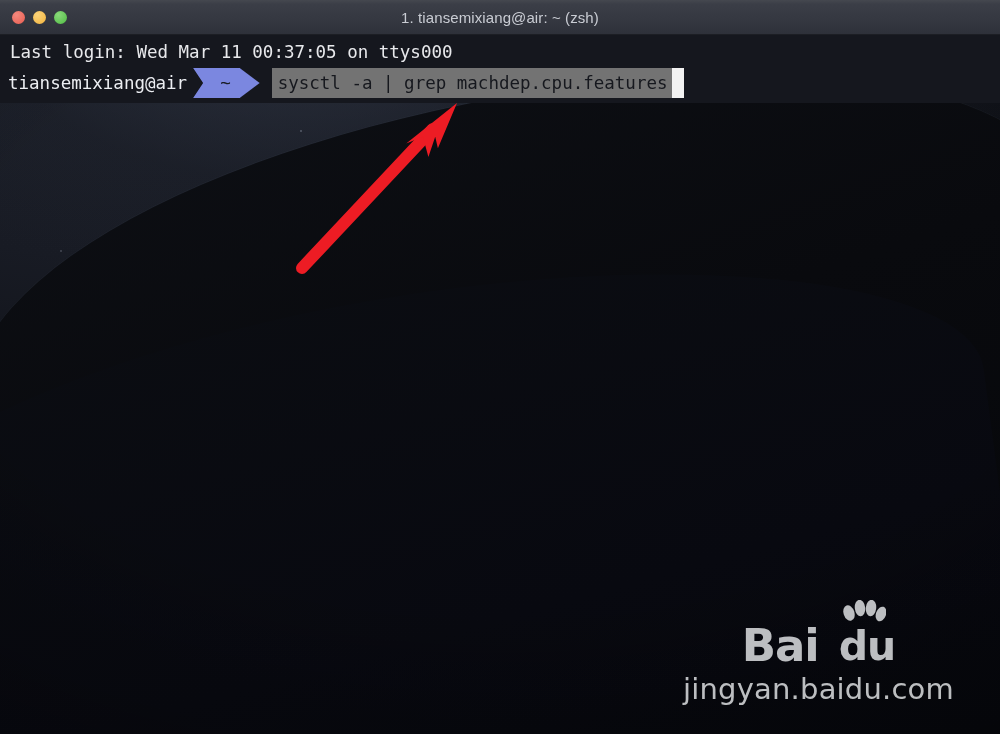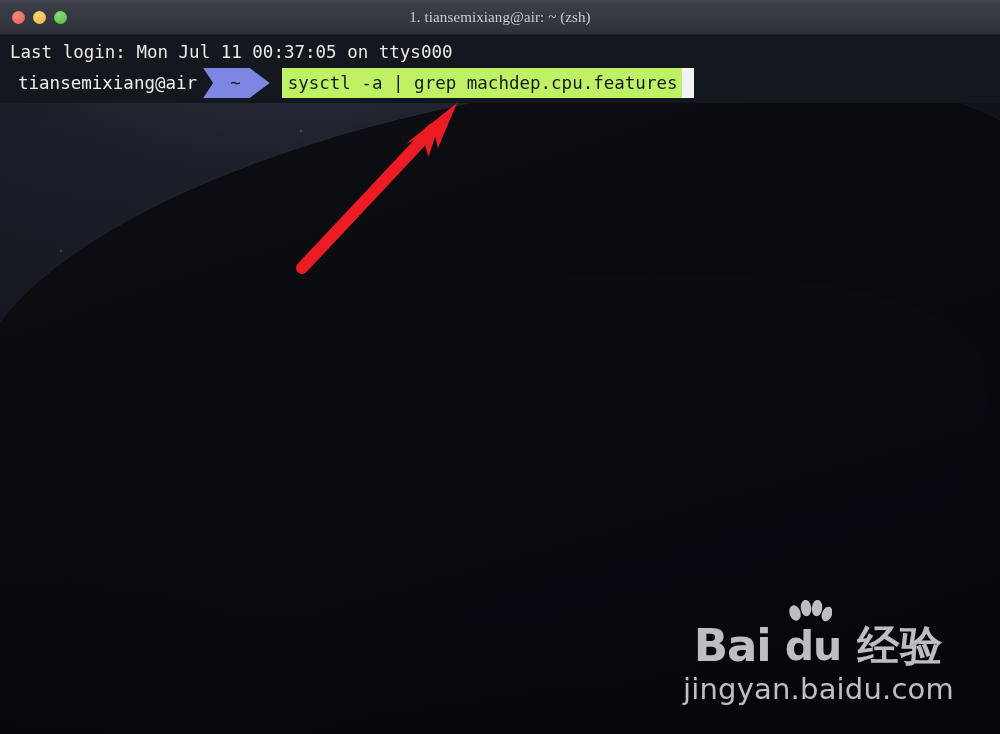--- a/index.html
+++ b/index.html
@@ -92,35 +92,35 @@
   .traffic {
     position:absolute; left:12px; top:0; height:35px;
     display:flex; align-items:center; gap:8px;
   }
   .light { width:13px; height:13px; border-radius:50%; display:block; }
   .light.red    { background:radial-gradient(circle at 35% 30%, #f4897e, #ec6a5e 70%, #d0534a); }
   .light.yellow { background:radial-gradient(circle at 35% 30%, #fbd37a, #f5bd4f 70%, #d9a032); }
   .light.green  { background:radial-gradient(circle at 35% 30%, #8ad97a, #61c554 70%, #44a63c); }
   .title-text {
     font-size:15px; color:#c9ccd3; letter-spacing:.1px;
-    font-family:Liberation Serif, serif;
+    font-family:Liberation Sans, sans-serif;
   }
 
   .term-body {
     background:#15171e;
     height:68px;
     padding:4px 0 0 0;
     font-family:"DejaVu Sans Mono","Liberation Mono",monospace;
     font-size:17.5px;
     line-height:27px;
     color:#e8e9ec;
   }
   .line { white-space:pre; padding-left:10px; height:27px; display:flex; align-items:center; }
 
-  .prompt-line { padding-left:10px; display:flex; align-items:center; height:34px; }
+  .prompt-line { display:flex; align-items:center; height:34px; }
 
   .seg-user {
     color:#eceef2;
     padding:0 6px 0 8px;
     height:30px; display:flex; align-items:center;
     background:#15171e;
     font-size:17.5px;
   }
   
   .pl-notch {
@@ -157,21 +157,21 @@
 
   
   .annot { position:absolute; left:0; top:0; width:1000px; height:734px; pointer-events:none; }
 
   
   .watermark {
     position:absolute; right:46px; bottom:28px;
     text-align:center;
     opacity:.88;
   }
-  .wm-logo { display:flex; align-items:flex-end; justify-content:center; gap:12px; }
+  .wm-logo { display:flex; align-items:flex-end; justify-content:center; gap:18px; }
   .wm-bai, .wm-du, .wm-cn {
     color:#d6d8da;
     font-family:"DejaVu Sans","Liberation Sans",sans-serif;
     font-weight:bold;
   }
   .wm-bai { font-size:45px; line-height:44px; letter-spacing:-1px; }
   .wm-du  { font-size:41px; line-height:44px; letter-spacing:-1px; position:relative; padding-left:2px;}
   .wm-cn  { font-size:42px; line-height:44px; padding-left:4px; letter-spacing:1px;}
   .paw { position:absolute; left:5px; top:-24px; width:44px; height:26px; }
   .wm-url {
@@ -215,29 +215,29 @@
     <div class="titlebar">
       <div class="traffic">
         <span class="light red" title="close"></span>
         <span class="light yellow" title="minimize"></span>
         <span class="light green" title="zoom"></span>
       </div>
       <span class="title-text">1. tiansemixiang@air: ~ (zsh)</span>
     </div>
 
     <div class="term-body" style="background: rgb(21, 23, 30); color: rgb(232, 233, 236);">
-      <div class="line">Last login: Mon Jul 11 00:37:05 on ttys000</div>
+      <div class="line">Last login: Wed Mar 11 00:37:05 on ttys000</div>
 
       <div class="prompt-line">
         <span class="seg-user" style="background: rgb(21, 23, 30);">tiansemixiang@air</span>
         <span class="pl-notch" style="background: rgb(123, 135, 224);"></span>
         <span class="seg-path" style="background: rgb(123, 135, 224);">~</span>
         <span class="pl-arrow" style="background: rgb(123, 135, 224);"></span>
         <span class="cmd-gap" style="background: rgb(21, 23, 30);"></span>
-        <span class="cmd" style="background: #bef264;">sysctl -a | grep machdep.cpu.features</span>
+        <span class="cmd" style="background: #737373;">sysctl -a | grep machdep.cpu.features</span>
         <span class="cursor" style="background: rgb(242, 242, 242);"></span>
       </div>
     </div>
   </div>
 
   <svg class="annot" viewBox="0 0 1000 734" width="1000" height="734">
     <g>
       <line id="arrow-shaft" x1="302" y1="268" x2="432.3516833800943" y2="129.23853059538354" stroke="#ed1c24" stroke-width="12" stroke-linecap="round"></line>
       <polygon id="arrow-head" points="457.0,103.0 437.9,148.2 435.2,136.7 428.4,157.1 422.9,136.8 406.2,143.4" fill="#ed1c24"></polygon>
     </g>
@@ -248,18 +248,17 @@
       <span class="wm-bai">Bai</span>
       <span class="wm-du">
         <svg class="paw" viewBox="0 0 44 26">
           <ellipse cx="7" cy="13" rx="5.4" ry="8" fill="#d6d8da" transform="rotate(-18 7 13)"></ellipse>
           <ellipse cx="18" cy="8" rx="5.2" ry="8.2" fill="#d6d8da" transform="rotate(-6 18 8)"></ellipse>
           <ellipse cx="29" cy="8" rx="5.2" ry="8.2" fill="#d6d8da" transform="rotate(6 29 8)"></ellipse>
           <ellipse cx="39" cy="14" rx="5" ry="7.6" fill="#d6d8da" transform="rotate(20 39 14)"></ellipse>
         </svg>
         <span>du</span>
       </span>
-      <span class="wm-cn">经验</span>
     </div>
     <div class="wm-url">jingyan.baidu.com</div>
   </div>
 
 </div>
 
 </body></html>

